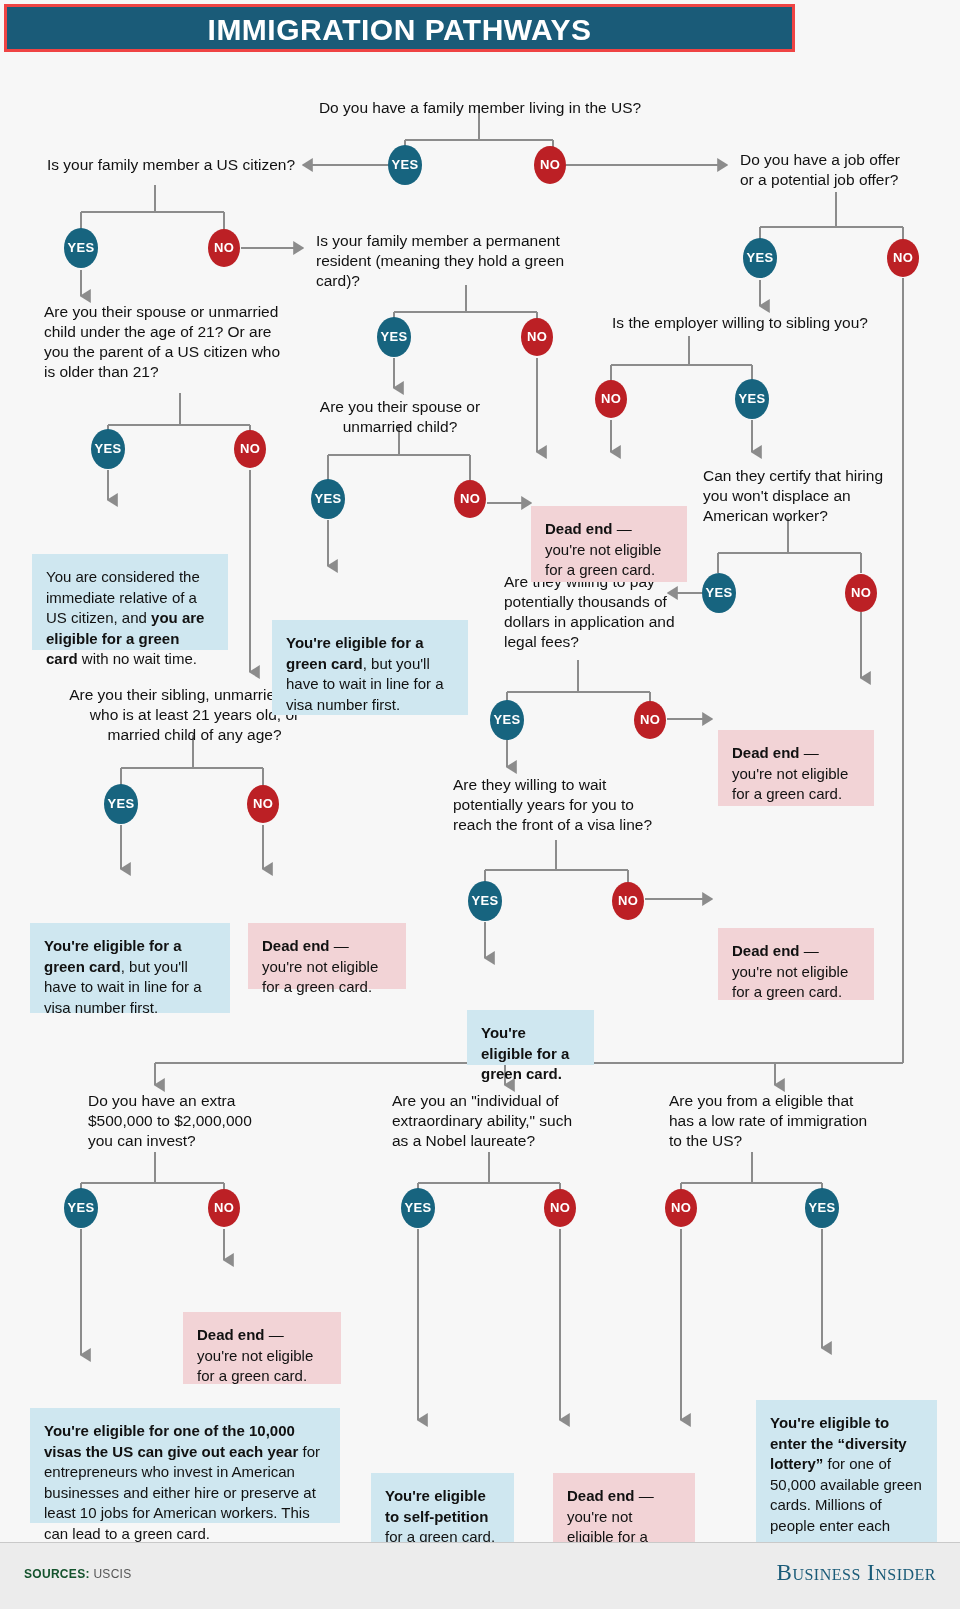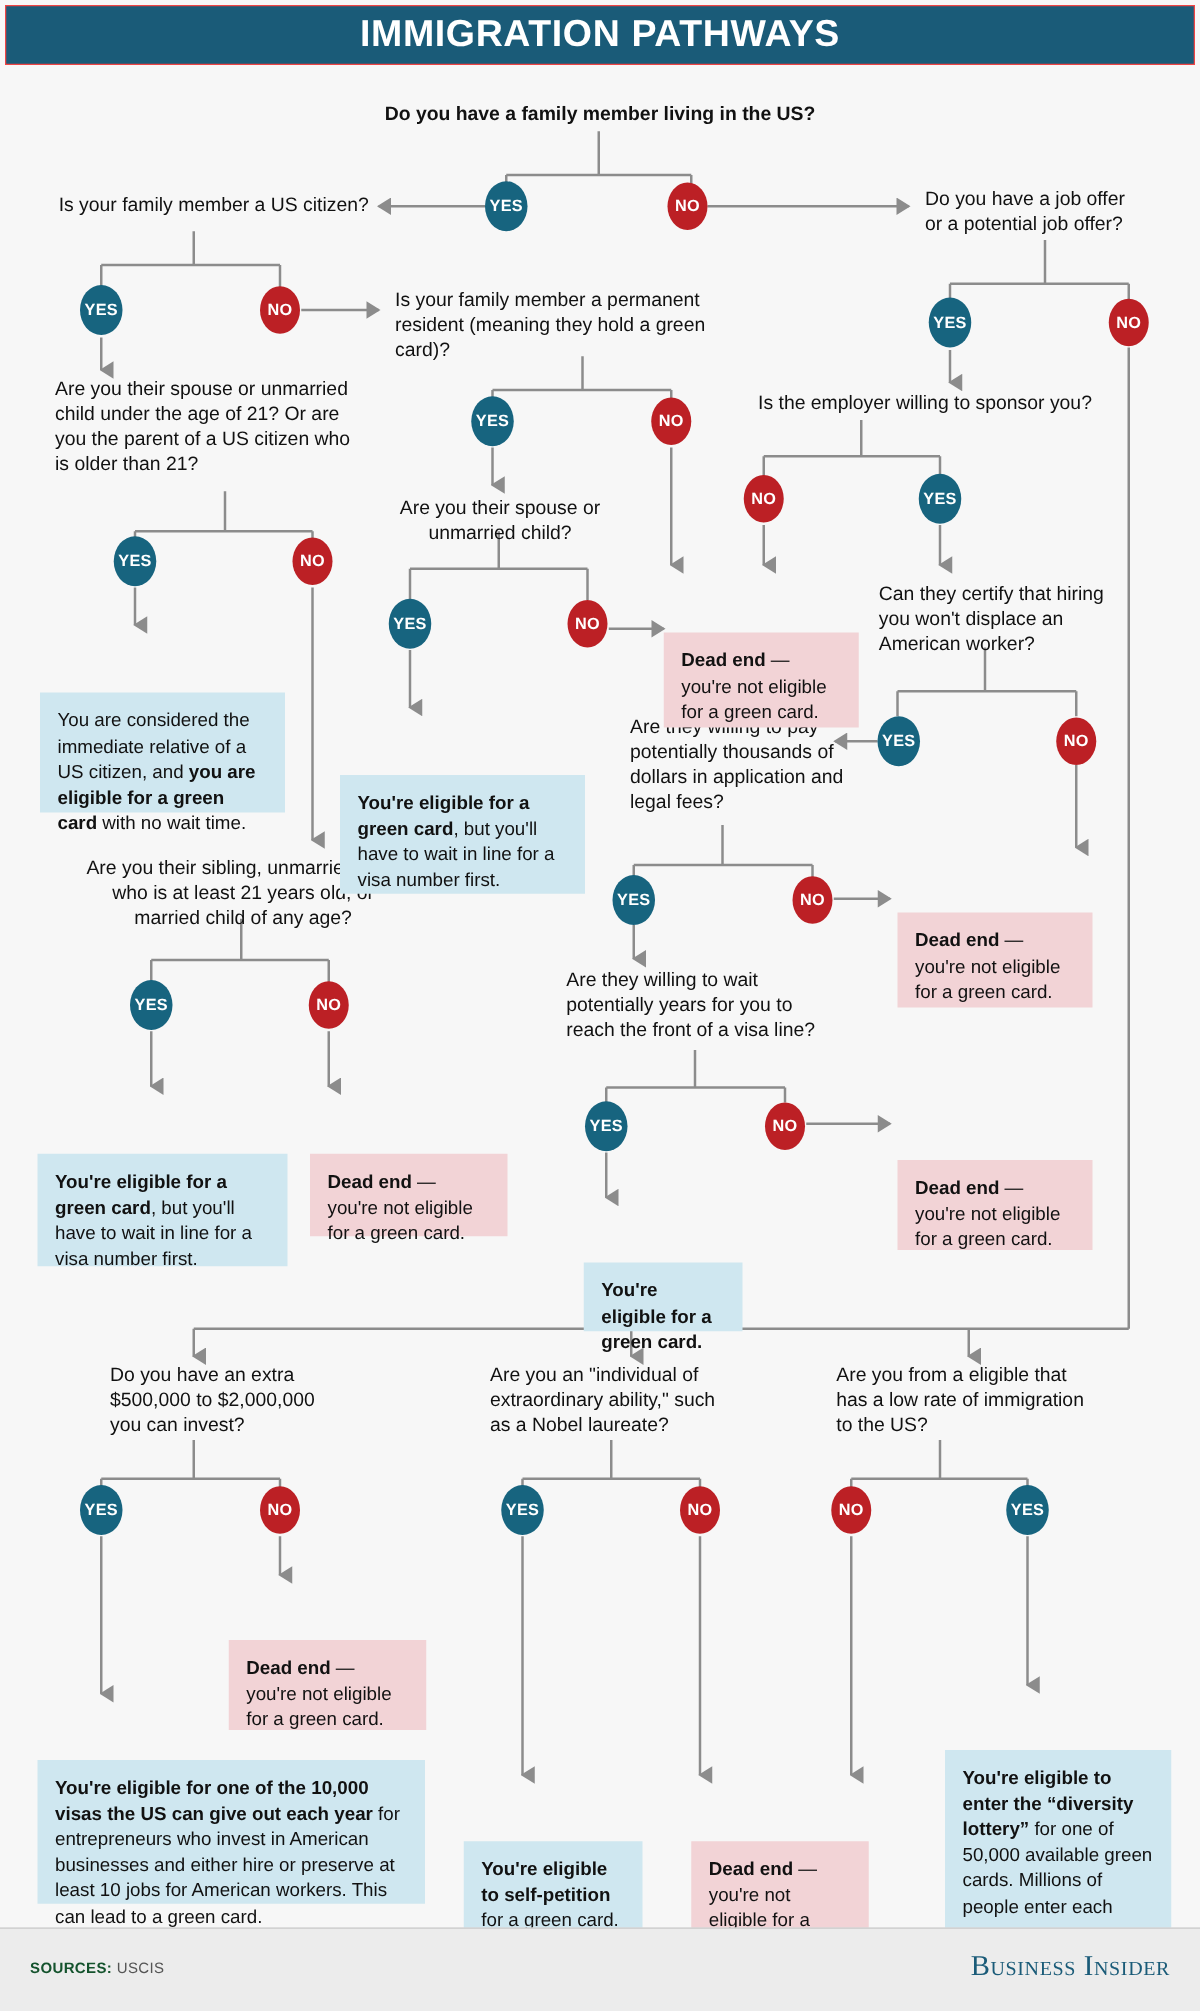--- a/index.html
+++ b/index.html
@@ -14,23 +14,23 @@
     position: relative;
     width: 960px;
     height: 1609px;
     background: #f7f7f7;
     overflow: hidden;
   }
   
   #title-bar {
     position: absolute;
     left: 4px; top: 4px;
-    width: 952px; height: 48px;
+    width: 791px; height: 48px;
     background: #1a5b78;
-    border: 1px solid #ef4444;
+    border: 3px solid #ef4444;
     box-sizing: border-box;
   }
   #title-text {
     position: absolute;
     left: 0; top: 0;
     width: 100%;
     line-height: 46px;
     text-align: center;
     color: #ffffff;
     font-size: 30px;
@@ -71,21 +71,21 @@
     pointer-events: none;
   }
   
   .q {
     position: absolute;
     font-size: 15.5px;
     line-height: 20px;
     color: #111111;
     font-weight: normal;
   }
-  .q.bold { font-weight: bold; }
+  .q.bold { font-weight: normal; margin-top: 16px; }
   .q.center { text-align: center; }
   .q.right { text-align: right; }
 
   .badge {
     position: absolute;
     width: 34px; height: 40px;
     border-radius: 50%;
     color: #ffffff;
     font-size: 13px;
     font-weight: bold;
@@ -271,21 +271,21 @@
 
   <div class="q" style="left:740px; top:150px; width:215px;">Do you have a job offer</div>
   <div class="q" style="left:740px; top:170px; width:215px;">or a potential job offer?</div>
 
   <div class="q" style="left:316px; top:231px; width:275px;">Is your family member a permanent resident (meaning they hold a green card)?</div>
 
   <div class="q" style="left:44px; top:302px; width:250px;">Are you their spouse or unmarried child under the age of 21? Or are you the parent of a US citizen who is older than 21?</div>
 
   <div class="q center" style="left:310px; top:397px; width:180px;">Are you their spouse or unmarried child?</div>
 
-  <div class="q center" style="left:595px; top:313px; width:290px;">Is the employer willing to sponsor you?</div>
+  <div class="q center" style="left:595px; top:313px; width:290px;">Is the employer willing to sibling you?</div>
 
   <div class="q center" style="left:62px; top:685px; width:265px;">Are you their sibling, unmarried child who is at least 21 years old, or married child of any age?</div>
 
   <div class="q" style="left:703px; top:466px; width:200px;">Can they certify that hiring you won't displace an American worker?</div>
 
   <div class="q" style="left:504px; top:572px; width:185px;">Are they willing to pay potentially thousands of dollars in application and legal fees?</div>
 
   <div class="q" style="left:453px; top:775px; width:200px;">Are they willing to wait potentially years for you to reach the front of a visa line?</div>
 
   <div class="q" style="left:88px; top:1091px; width:190px;">Do you have an extra $500,000 to $2,000,000 you can invest?</div>

